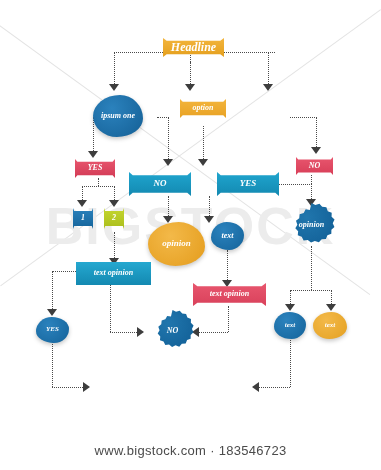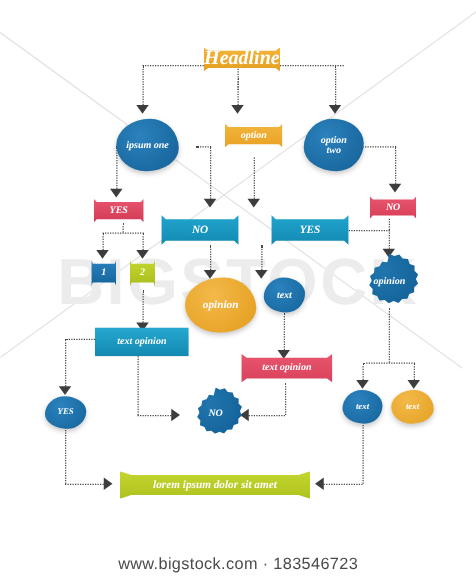--- a/index.html
+++ b/index.html
@@ -163,35 +163,32 @@
   <div class="arrow down" style="left:326px;top:304px;"></div>
 
   <div class="conn v" style="left:290px;top:340px;height:47px;"></div>
   <div class="conn h" style="left:259px;top:387px;width:31px;"></div>
   <div class="arrow left" style="left:252px;top:382px;"></div>
 
   <div class="conn v" style="left:52px;top:340px;height:47px;"></div>
   <div class="conn h" style="left:52px;top:387px;width:31px;"></div>
   <div class="arrow right" style="left:83px;top:382px;"></div>
 
-  <div class="node ribbon" style="left:163px;top:38px;width:61px;height:19px;background:linear-gradient(#f3b53d,#e49f1d);font-size:16px;">
+  <div class="node ribbon" style="left:163px;top:38px;width:61px;height:19px;background:linear-gradient(#f3b53d,#e49f1d);font-size:12px;">
     <span>Headline</span>
   </div>
 
   <div class="node blob" style="left:93px;top:95px;width:50px;height:42px;background:radial-gradient(circle at 38% 32%,#2b82bd,#145f95);font-size:8px;">
     <span style="display:block;width:34px;">ipsum one</span>
   </div>
 
   <div class="node ribbon" style="left:180px;top:99px;width:46px;height:19px;background:linear-gradient(#f3b53d,#e8a224);font-size:8px;">
     <span>option</span>
   </div>
 
-  <div class="node blob2" style="left:243px;top:95px;width:48px;height:42px;background:radial-gradient(circle at 38% 32%,#2b82bd,#145f95);font-size:8px;">
-    <span style="display:block;width:32px;">option two</span>
-  </div>
 
   <div class="node ribbon" style="left:75px;top:159px;width:40px;height:19px;background:linear-gradient(#e8566e,#d23a55);font-size:8px;">
     <span>YES</span>
   </div>
 
   <div class="node ribbon" style="left:129px;top:172px;width:62px;height:24px;background:linear-gradient(#20a5ce,#1389b1);font-size:9px;">
     <span>NO</span>
   </div>
 
   <div class="node ribbon" style="left:217px;top:172px;width:62px;height:24px;background:linear-gradient(#20a5ce,#1389b1);font-size:9px;">
@@ -240,18 +237,15 @@
   </div>
 
   <div class="node blob2" style="left:274px;top:312px;width:32px;height:27px;background:radial-gradient(circle at 38% 30%,#2b82bd,#14639a);font-size:7px;">
     <span>text</span>
   </div>
 
   <div class="node blob" style="left:313px;top:312px;width:34px;height:27px;background:radial-gradient(circle at 38% 30%,#f3b949,#e4a021);font-size:7px;">
     <span>text</span>
   </div>
 
-  <div class="node ribbon" style="left:96px;top:377px;width:152px;height:22px;background:linear-gradient(#c4d62f,#aec21e);font-size:9px;">
-    <span>lorem ipsum dolor sit amet</span>
-  </div>
 
   <div class="footer">www.bigstock.com · 183546723</div>
 </div>
 
 </body></html>

